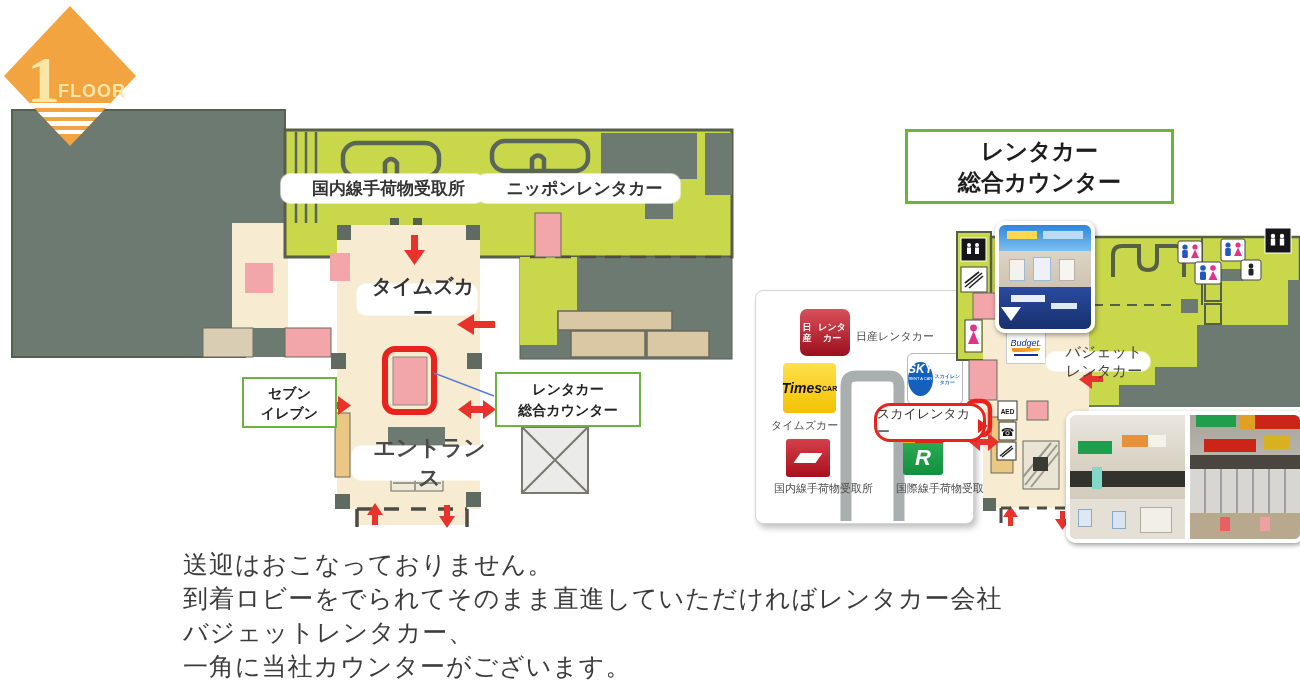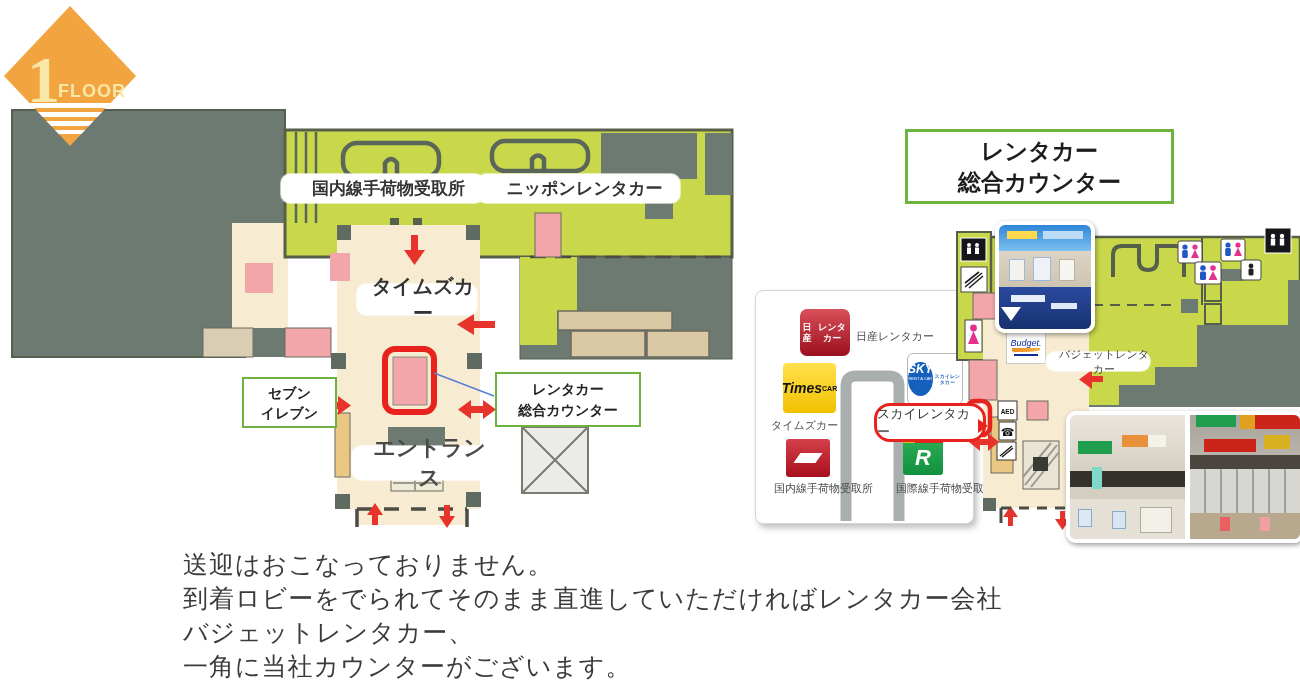--- a/index.html
+++ b/index.html
@@ -326,21 +326,21 @@
       <rect x="122" y="270" width="13" height="13" fill="#5f6b60"></rect>
     </g>
   </svg>
 
   <div class="abs" style="left:1006px;top:329px;width:38px;height:33px;background:#fff;border:1px solid #c9c9c9;
        z-index:25;display:flex;flex-direction:column;align-items:center;justify-content:center">
     <span style="font-size:9px;font-weight:normal;font-style:italic;color:#0a2f9c">Budget.</span>
     <div style="width:28px;height:4px;background:linear-gradient(90deg,#f08c1e,#f5b43c);border-radius:0 0 60% 20%"></div>
     <div style="width:24px;height:2px;background:#0a2f9c;margin-top:2px"></div>
   </div>
-  <div class="pill" style="left:1046px;top:352px;width:92px;height:19px;font-size:11px;font-weight:normal;color:#444;z-index:25">バジェットレンタカー</div>
+  <div class="pill" style="left:1046px;top:352px;width:92px;height:19px;font-size:15px;font-weight:normal;color:#444;z-index:25">バジェットレンタカー</div>
 
   <div class="photoframe" style="left:995px;top:221px;width:92px;height:104px">
     <div class="abs" style="left:0;top:0;width:100%;height:26px;background:linear-gradient(180deg,#2e86d8,#7cc0f0)">
       <div class="abs" style="left:8px;top:6px;width:30px;height:8px;background:#ffd84d"></div>
       <div class="abs" style="left:44px;top:6px;width:40px;height:8px;background:#bcdcf5"></div>
     </div>
     <div class="abs" style="left:0;top:26px;width:100%;height:36px;background:linear-gradient(180deg,#ddd4c6,#cfc4b2)">
       <div class="abs" style="left:10px;top:8px;width:14px;height:20px;background:#f4f2ee;border:1px solid #9db8d8"></div>
       <div class="abs" style="left:34px;top:6px;width:16px;height:22px;background:#eef2f8;border:1px solid #9db8d8"></div>
       <div class="abs" style="left:60px;top:8px;width:14px;height:20px;background:#f7f5f0;border:1px solid #b8b2a4"></div>

